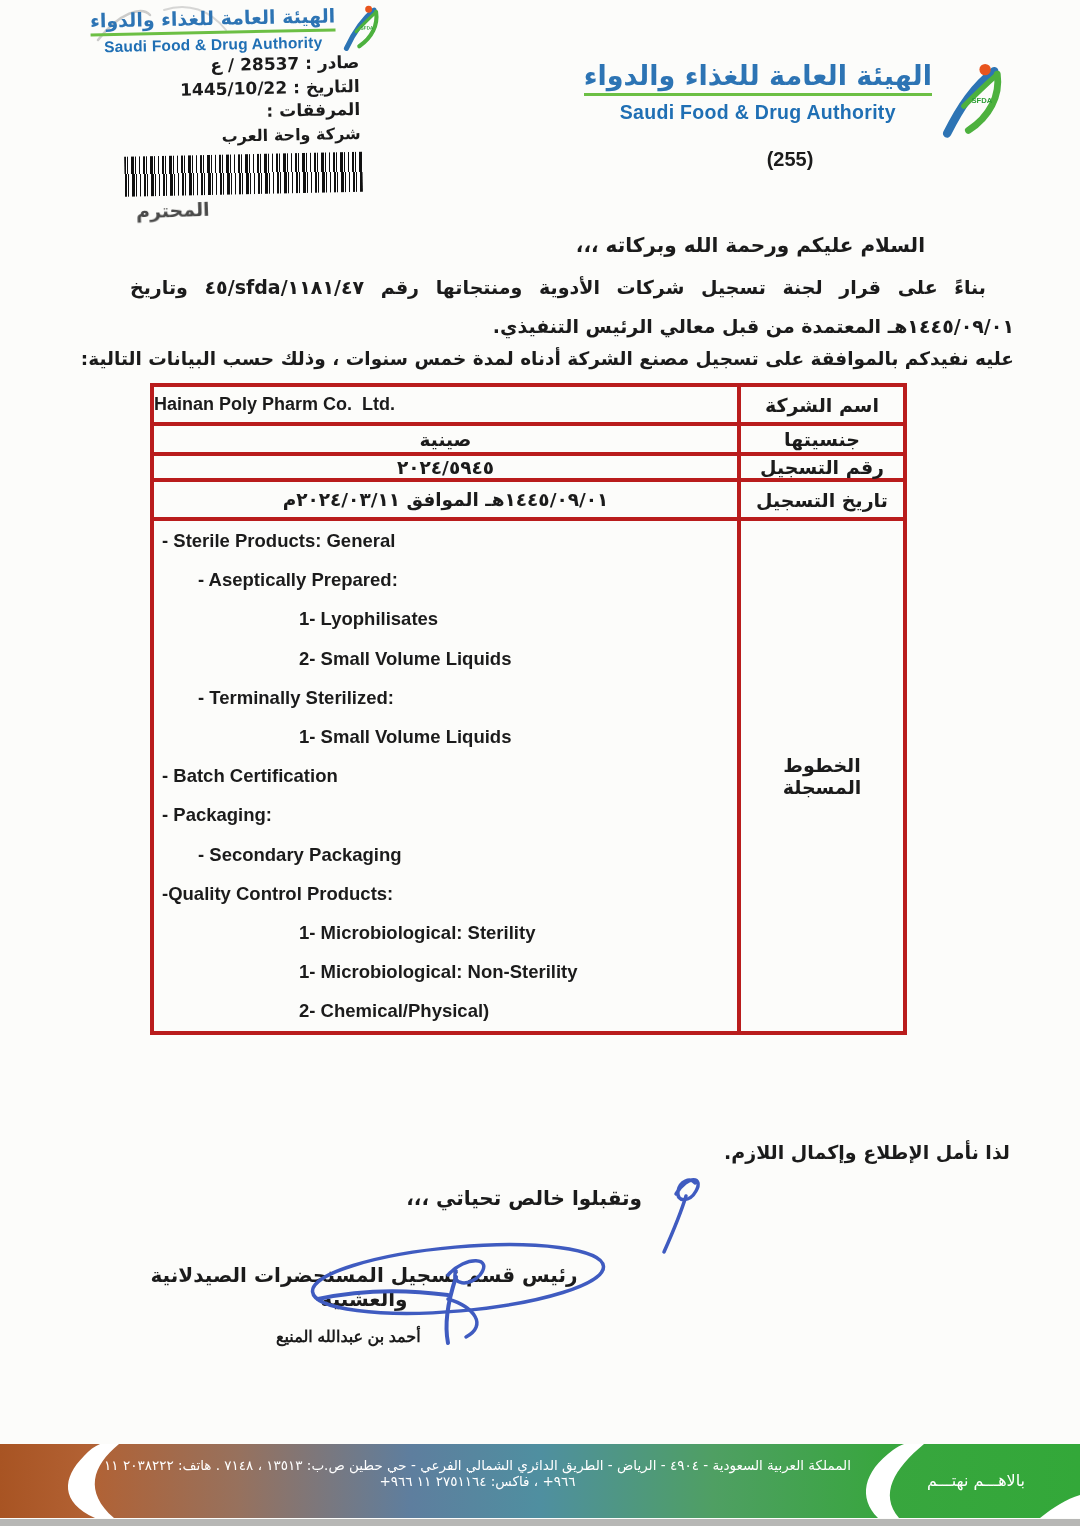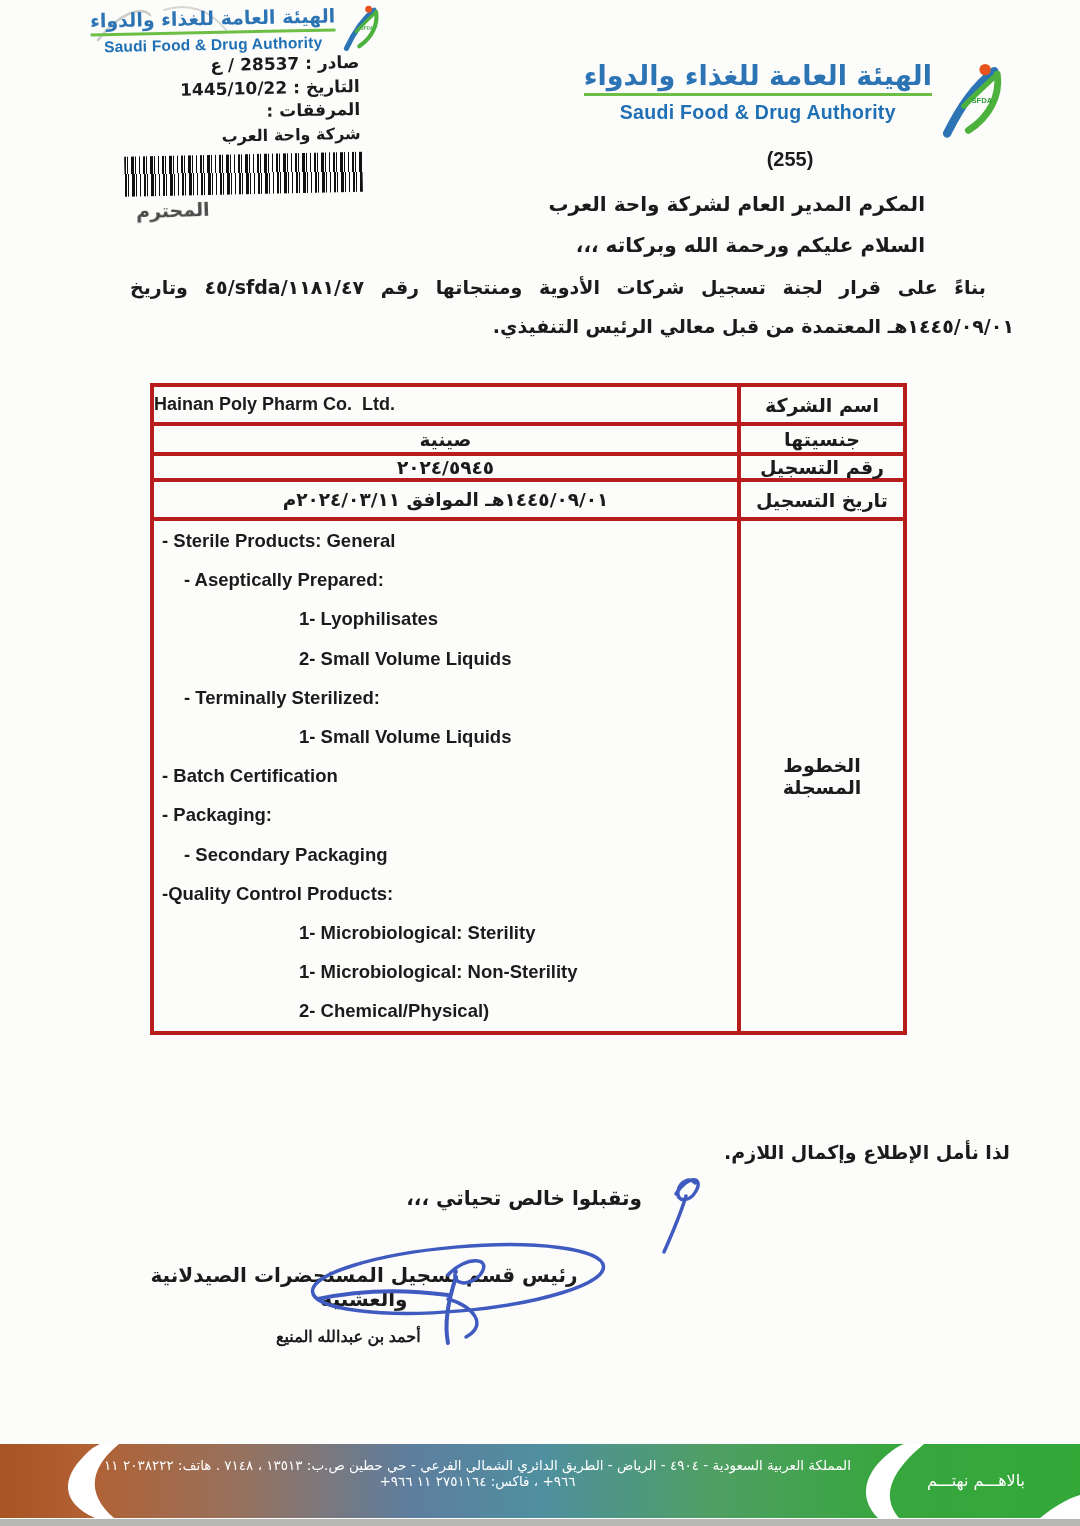--- a/index.html
+++ b/index.html
@@ -52,21 +52,21 @@
   
   #info-table{position:absolute;top:383px;left:150px;border-collapse:collapse;table-layout:fixed;}
   #info-table td{border:4px solid #b91c1c;font-weight:bold;vertical-align:middle;padding:0;}
   td.lbl{font-family:"DejaVu Sans",sans-serif;direction:rtl;text-align:center;font-size:19px;}
   td.val-l{font-size:18px;text-align:left;padding-left:10px;white-space:pre-wrap;}
   td.val-c{font-family:"DejaVu Sans",sans-serif;font-size:18.5px;text-align:center;direction:rtl;}
   td.big{vertical-align:top;padding-top:10px;}
   .addr-line{line-height:36px;padding-left:10px;font-size:18px;}
   .reg-line{font-size:18.5px;line-height:39.2px;}
   .ind-0{padding-left:8px;}
-  .ind-1{padding-left:30px;}
+  .ind-1{padding-left:44px;}
   .ind-2{padding-left:145px;}
 
   
   #request{position:absolute;top:1141px;right:70px;font-family:"DejaVu Sans",sans-serif;
            font-size:19px;font-weight:bold;}
   #regards{position:absolute;top:1186px;right:438px;font-family:"DejaVu Sans",sans-serif;
            font-size:20px;font-weight:bold;}
   #regards-mark{position:absolute;top:1168px;left:638px;}
   #signer-title{position:absolute;top:1263px;left:146px;width:436px;direction:rtl;text-align:center;
                 font-family:"DejaVu Sans",sans-serif;font-size:20px;font-weight:bold;}
@@ -126,24 +126,24 @@
     </div>
     <svg width="76" height="76" viewBox="0 0 100 100">
       <path d="M12,94 C30,58 48,32 74,12" fill="none" stroke="#2d74b4" stroke-width="11" stroke-linecap="round"></path>
       <path d="M78,16 C82,44 68,72 40,90" fill="none" stroke="#4db13e" stroke-width="9" stroke-linecap="round"></path>
       <path d="M34,58 C48,44 60,32 76,18" fill="none" stroke="#4db13e" stroke-width="7" stroke-linecap="round"></path>
       <circle cx="62" cy="10" r="7.5" fill="#e8541d"></circle>
       <text x="44" y="54" font-size="10" fill="#2f9e36" font-weight="bold">SFDA</text>
     </svg>
   </div>
   <div id="serial">(255)</div>
-  <div id="addressee" class="rtl">المكرم المدير العام لشركة واحة العرب</div>
   <div id="salutation" class="rtl">السلام عليكم ورحمة الله وبركاته ،،،</div>
 
   <div id="intro">بناءً على قرار لجنة تسجيل شركات الأدوية ومنتجاتها رقم ⁦٤٥/sfda/١١٨١/٤٧⁩ وتاريخ ١٤٤٥/٠٩/٠١هـ المعتمدة من قبل معالي الرئيس التنفيذي.</div>
+  <div id="approval">عليه نفيدكم بالموافقة على تسجيل مصنع الشركة أدناه لمدة خمس سنوات ، وذلك حسب البيانات التالية:</div>
 
   <table id="info-table">
     <colgroup>
         <col style="width:587px">
         <col style="width:166px">
       </colgroup>
     <tbody>
         <tr style="height:39px">
       <td class="val-l">Hainan Poly Pharm Co.  Ltd.</td>
       <td class="lbl">اسم الشركة</td>

